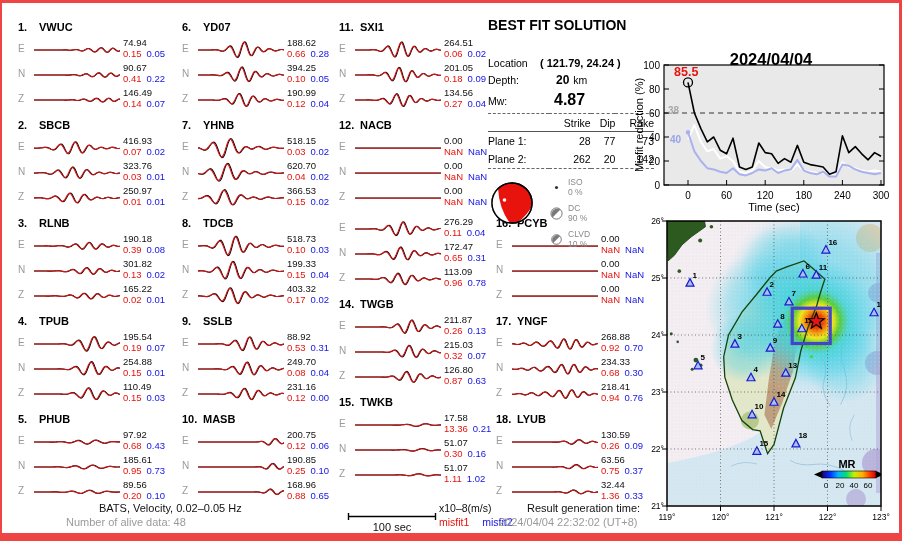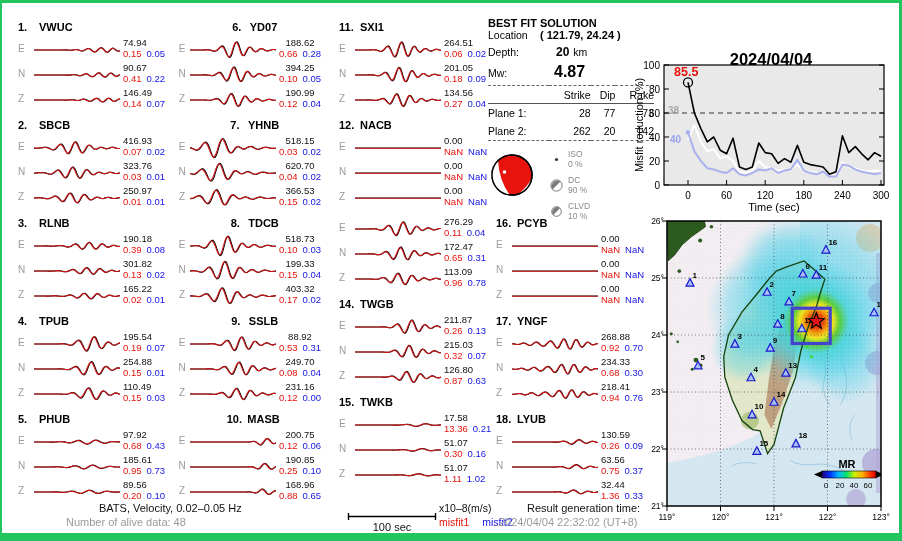--- a/index.html
+++ b/index.html
@@ -1,30 +1,30 @@
 <!DOCTYPE html>
 <html><head>
 <meta charset="utf-8">
 <style>
   html,body{margin:0;padding:0;background:#fff;}
-  #canvas{position:relative;width:902px;height:541px;background:#22c55e;font-family:"Liberation Sans",sans-serif;}
+  #canvas{position:relative;width:902px;height:541px;background:#ef4444;font-family:"Liberation Sans",sans-serif;}
   #inner{position:absolute;left:2px;top:3px;width:897px;height:530px;background:#fff;overflow:hidden;}
   .abs{position:absolute;}
   .wfcol{position:absolute;width:158px;}
   .stblk{margin-bottom:6px;}
   .sth{font-weight:bold;font-size:11px;color:#000;height:17px;line-height:17px;}
   .stn{display:inline-block;min-width:16px;margin-right:5px;}
   .strow{display:flex;align-items:center;height:25px;}
   .ch{width:16px;font-size:10px;color:#9a9a9a;}
   .vals{margin-left:3px;font-size:9.5px;line-height:10.5px;white-space:nowrap;}
   .amp{color:#111;display:block;}
   .m1{color:#e8130c;}
   .m2{color:#1414e6;margin-left:5px;}
   .bf{left:486px;top:14px;width:178px;font-size:10.5px;color:#000;}
-  .bf-title{font-weight:bold;font-size:11px;margin-bottom:0;}
+  .bf-title{font-weight:bold;font-size:14px;margin-bottom:24px;}
   .bf-row{margin-bottom:4px;white-space:pre;}
   .bf-label{display:inline-block;width:52px;}
   .loc-val{font-weight:bold;font-size:11px;}
   .depth-val{font-weight:bold;font-size:12px;margin-left:16px;margin-right:4px;}
   .mw-val{font-weight:bold;font-size:16px;margin-left:14px;}
   table.bft{border-collapse:collapse;margin-top:2px;font-size:10.5px;width:166px;}
   table.bft th{font-weight:normal;border-top:1px dashed #666;border-bottom:1px solid #555;padding:3px 0 2px 0;text-align:right;}
   table.bft td{padding:3px 0;text-align:right;}
   table.bft .lbl{text-align:left;}
   table.bft tr.last td{border-bottom:1px dashed #666;}
@@ -175,21 +175,21 @@
           <div class="strow">
             <span class="ch">Z</span>
             <svg width="86" height="24">
               <path d="M0 13.0 L1 13.0 L2 13.0 L3 13.0 L4 13.0 L5 13.0 L6 13.0 L7 13.0 L8 13.0 L9 13.0 L10 13.0 L11 13.0 L12 13.0 L13 13.0 L14 13.0 L15 13.0 L16 13.0 L17 13.0 L18 12.9 L19 12.9 L20 12.9 L21 12.9 L22 12.9 L23 12.9 L24 13.0 L25 13.1 L26 13.2 L27 13.3 L28 13.3 L29 13.4 L30 13.4 L31 13.3 L32 13.2 L33 13.0 L34 12.8 L35 12.6 L36 12.3 L37 12.2 L38 12.1 L39 12.2 L40 12.3 L41 12.6 L42 13.0 L43 13.4 L44 13.8 L45 14.1 L46 14.4 L47 14.5 L48 14.4 L49 14.1 L50 13.6 L51 13.1 L52 12.5 L53 12.0 L54 11.6 L55 11.3 L56 11.3 L57 11.4 L58 11.8 L59 12.3 L60 12.8 L61 13.4 L62 13.9 L63 14.2 L64 14.4 L65 14.4 L66 14.3 L67 14.0 L68 13.6 L69 13.2 L70 12.8 L71 12.5 L72 12.3 L73 12.2 L74 12.3 L75 12.4 L76 12.6 L77 12.8 L78 12.9 L79 13.0 L80 13.1 L81 13.1 L82 13.1 L83 13.1 L84 13.1 L85 13.0 L86 13.0" fill="none" stroke="#000" stroke-width="1.1"></path>
               <path d="M0 13.0 L1 13.0 L2 13.0 L3 13.0 L4 13.0 L5 13.0 L6 13.0 L7 13.0 L8 13.0 L9 13.0 L10 13.0 L11 13.0 L12 13.0 L13 13.0 L14 13.0 L15 13.0 L16 13.0 L17 13.0 L18 12.9 L19 12.9 L20 12.9 L21 12.9 L22 12.9 L23 13.0 L24 13.1 L25 13.1 L26 13.2 L27 13.3 L28 13.3 L29 13.3 L30 13.3 L31 13.2 L32 13.0 L33 12.9 L34 12.7 L35 12.5 L36 12.3 L37 12.2 L38 12.3 L39 12.4 L40 12.6 L41 12.9 L42 13.3 L43 13.6 L44 14.0 L45 14.2 L46 14.3 L47 14.3 L48 14.0 L49 13.7 L50 13.2 L51 12.7 L52 12.2 L53 11.8 L54 11.5 L55 11.4 L56 11.5 L57 11.8 L58 12.2 L59 12.7 L60 13.3 L61 13.8 L62 14.1 L63 14.3 L64 14.4 L65 14.3 L66 14.0 L67 13.6 L68 13.2 L69 12.8 L70 12.5 L71 12.3 L72 12.2 L73 12.2 L74 12.4 L75 12.5 L76 12.7 L77 12.9 L78 13.0 L79 13.1 L80 13.2 L81 13.2 L82 13.1 L83 13.1 L84 13.1 L85 13.0 L86 13.0" fill="none" stroke="#cf1616" stroke-width="1.15"></path>
             </svg>
             <span class="vals"><span class="amp">89.56</span><span><span class="m1">0.20</span><span class="m2">0.10</span></span></span>
           </div>
         </div>
       </div>
-  <div class="wfcol" id="col1" style="left:172px;top:16px;text-align:center;">
+  <div class="wfcol" id="col1" style="left:180px;top:16px;">
         <div class="stblk">
           <div class="sth"><span class="stn">6.</span><span>YD07</span></div>
           <div class="strow">
             <span class="ch">E</span>
             <svg width="86" height="24">
               <path d="M0 13.0 L1 13.0 L2 13.0 L3 13.0 L4 13.0 L5 13.0 L6 13.0 L7 13.0 L8 13.0 L9 13.0 L10 13.0 L11 13.0 L12 13.0 L13 13.0 L14 12.9 L15 12.9 L16 12.8 L17 12.8 L18 12.8 L19 12.9 L20 13.0 L21 13.3 L22 13.6 L23 13.9 L24 14.2 L25 14.3 L26 14.1 L27 13.6 L28 12.7 L29 11.6 L30 10.5 L31 9.5 L32 8.9 L33 9.1 L34 10.1 L35 11.9 L36 14.3 L37 16.8 L38 19.0 L39 20.3 L40 20.4 L41 19.1 L42 16.7 L43 13.4 L44 9.9 L45 7.0 L46 5.1 L47 4.8 L48 5.9 L49 8.3 L50 11.4 L51 14.6 L52 17.1 L53 18.5 L54 18.7 L55 17.6 L56 15.8 L57 13.7 L58 11.7 L59 10.5 L60 10.0 L61 10.4 L62 11.4 L63 12.7 L64 13.8 L65 14.6 L66 14.7 L67 14.4 L68 13.7 L69 12.9 L70 12.1 L71 11.7 L72 11.7 L73 12.0 L74 12.5 L75 13.1 L76 13.6 L77 13.9 L78 13.9 L79 13.7 L80 13.4 L81 13.0 L82 12.7 L83 12.5 L84 12.5 L85 12.6 L86 12.7" fill="none" stroke="#000" stroke-width="1.1"></path>
               <path d="M0 13.0 L1 13.0 L2 13.0 L3 13.0 L4 13.0 L5 13.0 L6 13.0 L7 13.0 L8 13.0 L9 13.0 L10 13.0 L11 13.0 L12 13.0 L13 13.0 L14 12.9 L15 12.9 L16 12.9 L17 12.8 L18 12.9 L19 13.0 L20 13.1 L21 13.4 L22 13.7 L23 13.9 L24 14.0 L25 14.0 L26 13.6 L27 13.0 L28 12.2 L29 11.2 L30 10.2 L31 9.6 L32 9.5 L33 10.1 L34 11.5 L35 13.4 L36 15.7 L37 17.8 L38 19.3 L39 19.8 L40 19.1 L41 17.2 L42 14.4 L43 11.2 L44 8.2 L45 6.1 L46 5.2 L47 5.8 L48 7.7 L49 10.4 L50 13.5 L51 16.2 L52 18.0 L53 18.6 L54 18.1 L55 16.5 L56 14.5 L57 12.5 L58 11.0 L59 10.2 L60 10.2 L61 10.9 L62 12.1 L63 13.3 L64 14.2 L65 14.7 L66 14.6 L67 14.0 L68 13.3 L69 12.5 L70 11.9 L71 11.7 L72 11.9 L73 12.3 L74 12.8 L75 13.4 L76 13.8 L77 13.9 L78 13.8 L79 13.5 L80 13.2 L81 12.8 L82 12.6 L83 12.5 L84 12.5 L85 12.7 L86 12.9" fill="none" stroke="#cf1616" stroke-width="1.15"></path>
             </svg>
             <span class="vals"><span class="amp">188.62</span><span><span class="m1">0.66</span><span class="m2">0.28</span></span></span>
           </div>

